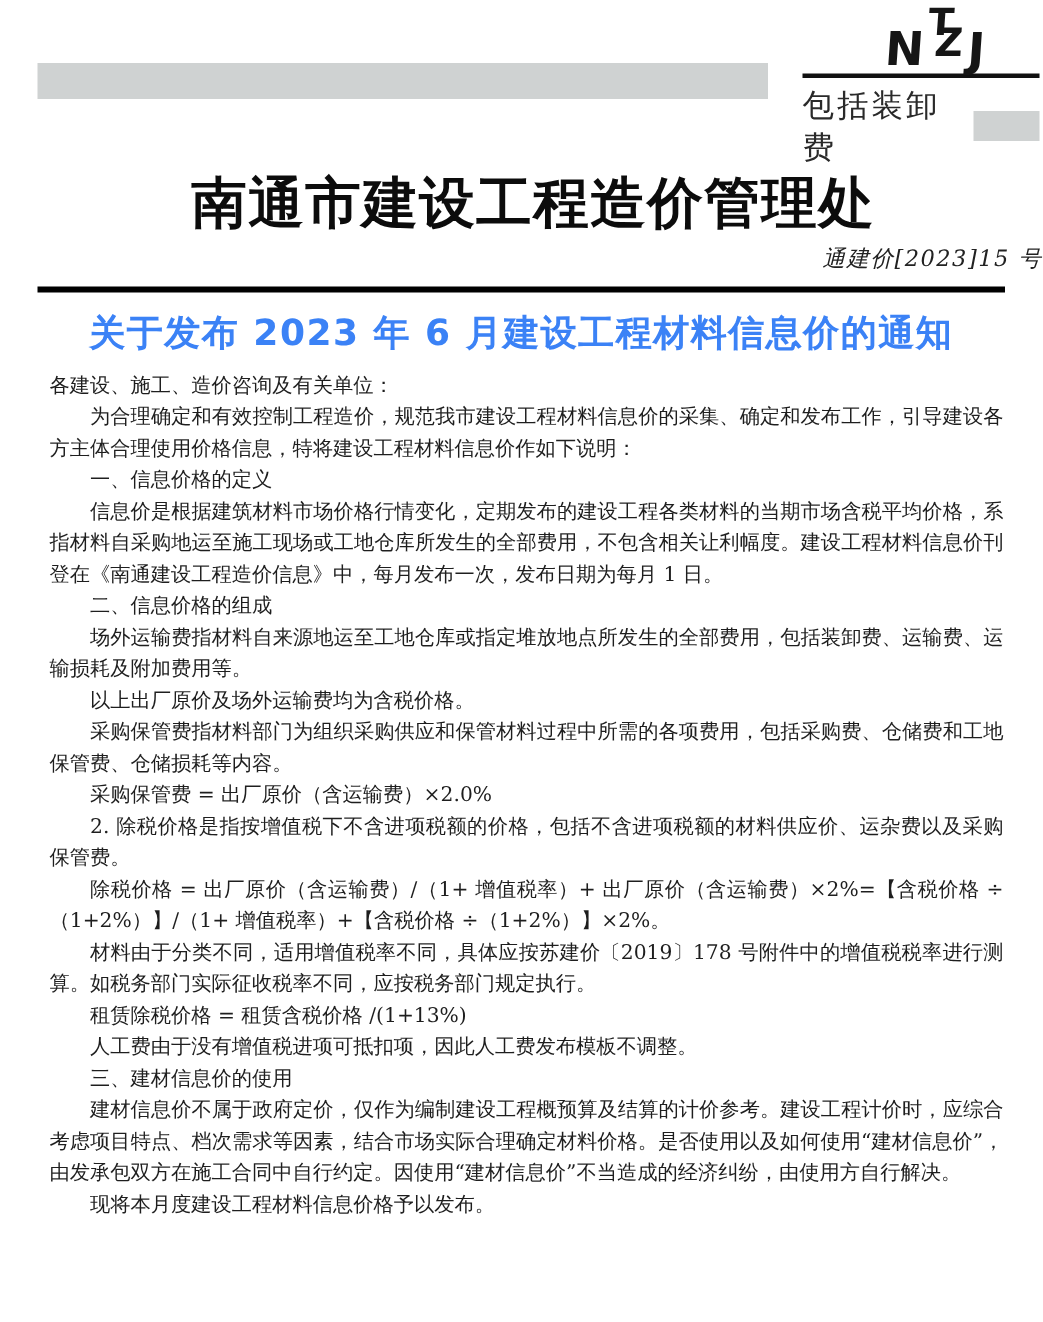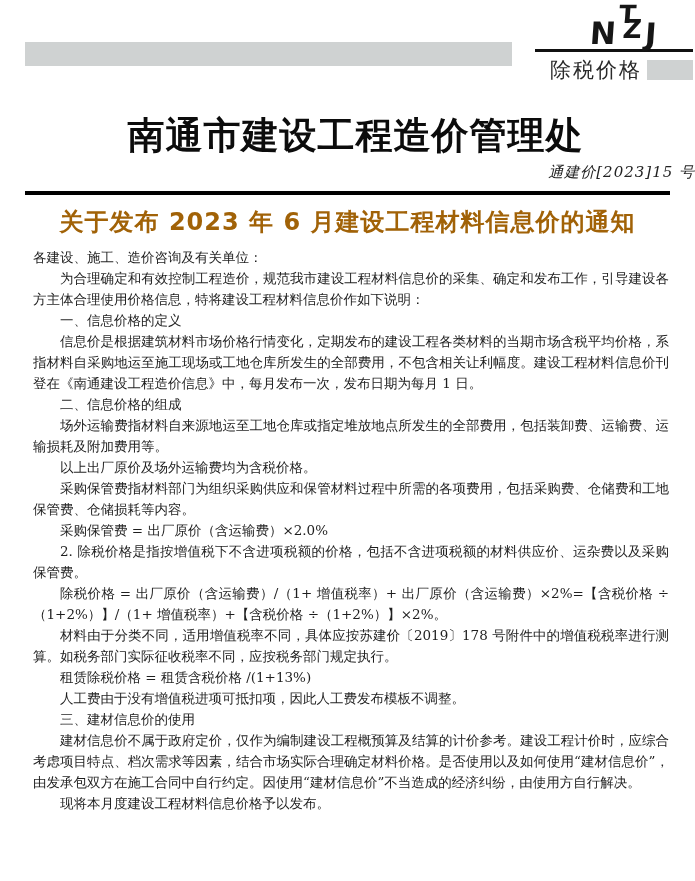--- a/index.html
+++ b/index.html
@@ -75,21 +75,21 @@
   .thick-rule {
     height: 4px;
     background: #000;
     margin: 9px 25px 0 25px;
   }
   .notice-title {
     text-align: center;
     font-family: "DejaVu Sans", "Liberation Sans", sans-serif;
     font-size: 24px;
     font-weight: bold;
-    color: #a16207;
+    color: #3b82f6;
     margin-top: 11px;
     letter-spacing: 1px;
   }
 
   
   .body-text {
     margin: 9px 26px 0 33px;
     font-size: 13.5px;
     line-height: 21px;
     text-align: justify;
@@ -107,21 +107,21 @@
 
   <div class="logo-block">
     <div class="logo-letters">
       <span class="l-n">N</span>
       <span class="l-t">T</span>
       <span class="l-z">Z</span>
       <span class="l-j">J</span>
     </div>
     <div class="logo-rule"></div>
     <div class="tagline-row">
-      <span class="tagline-text">除税价格</span>
+      <span class="tagline-text">包括装卸费</span>
       <span class="tagline-box"></span>
     </div>
   </div>
 
   <div class="doc">
     <div class="org-title">南通市建设工程造价管理处</div>
     <div class="doc-number">通建价[2023]15 号</div>
     <div class="thick-rule"></div>
     <div class="notice-title">关于发布 2023 年 6 月建设工程材料信息价的通知</div>
 

